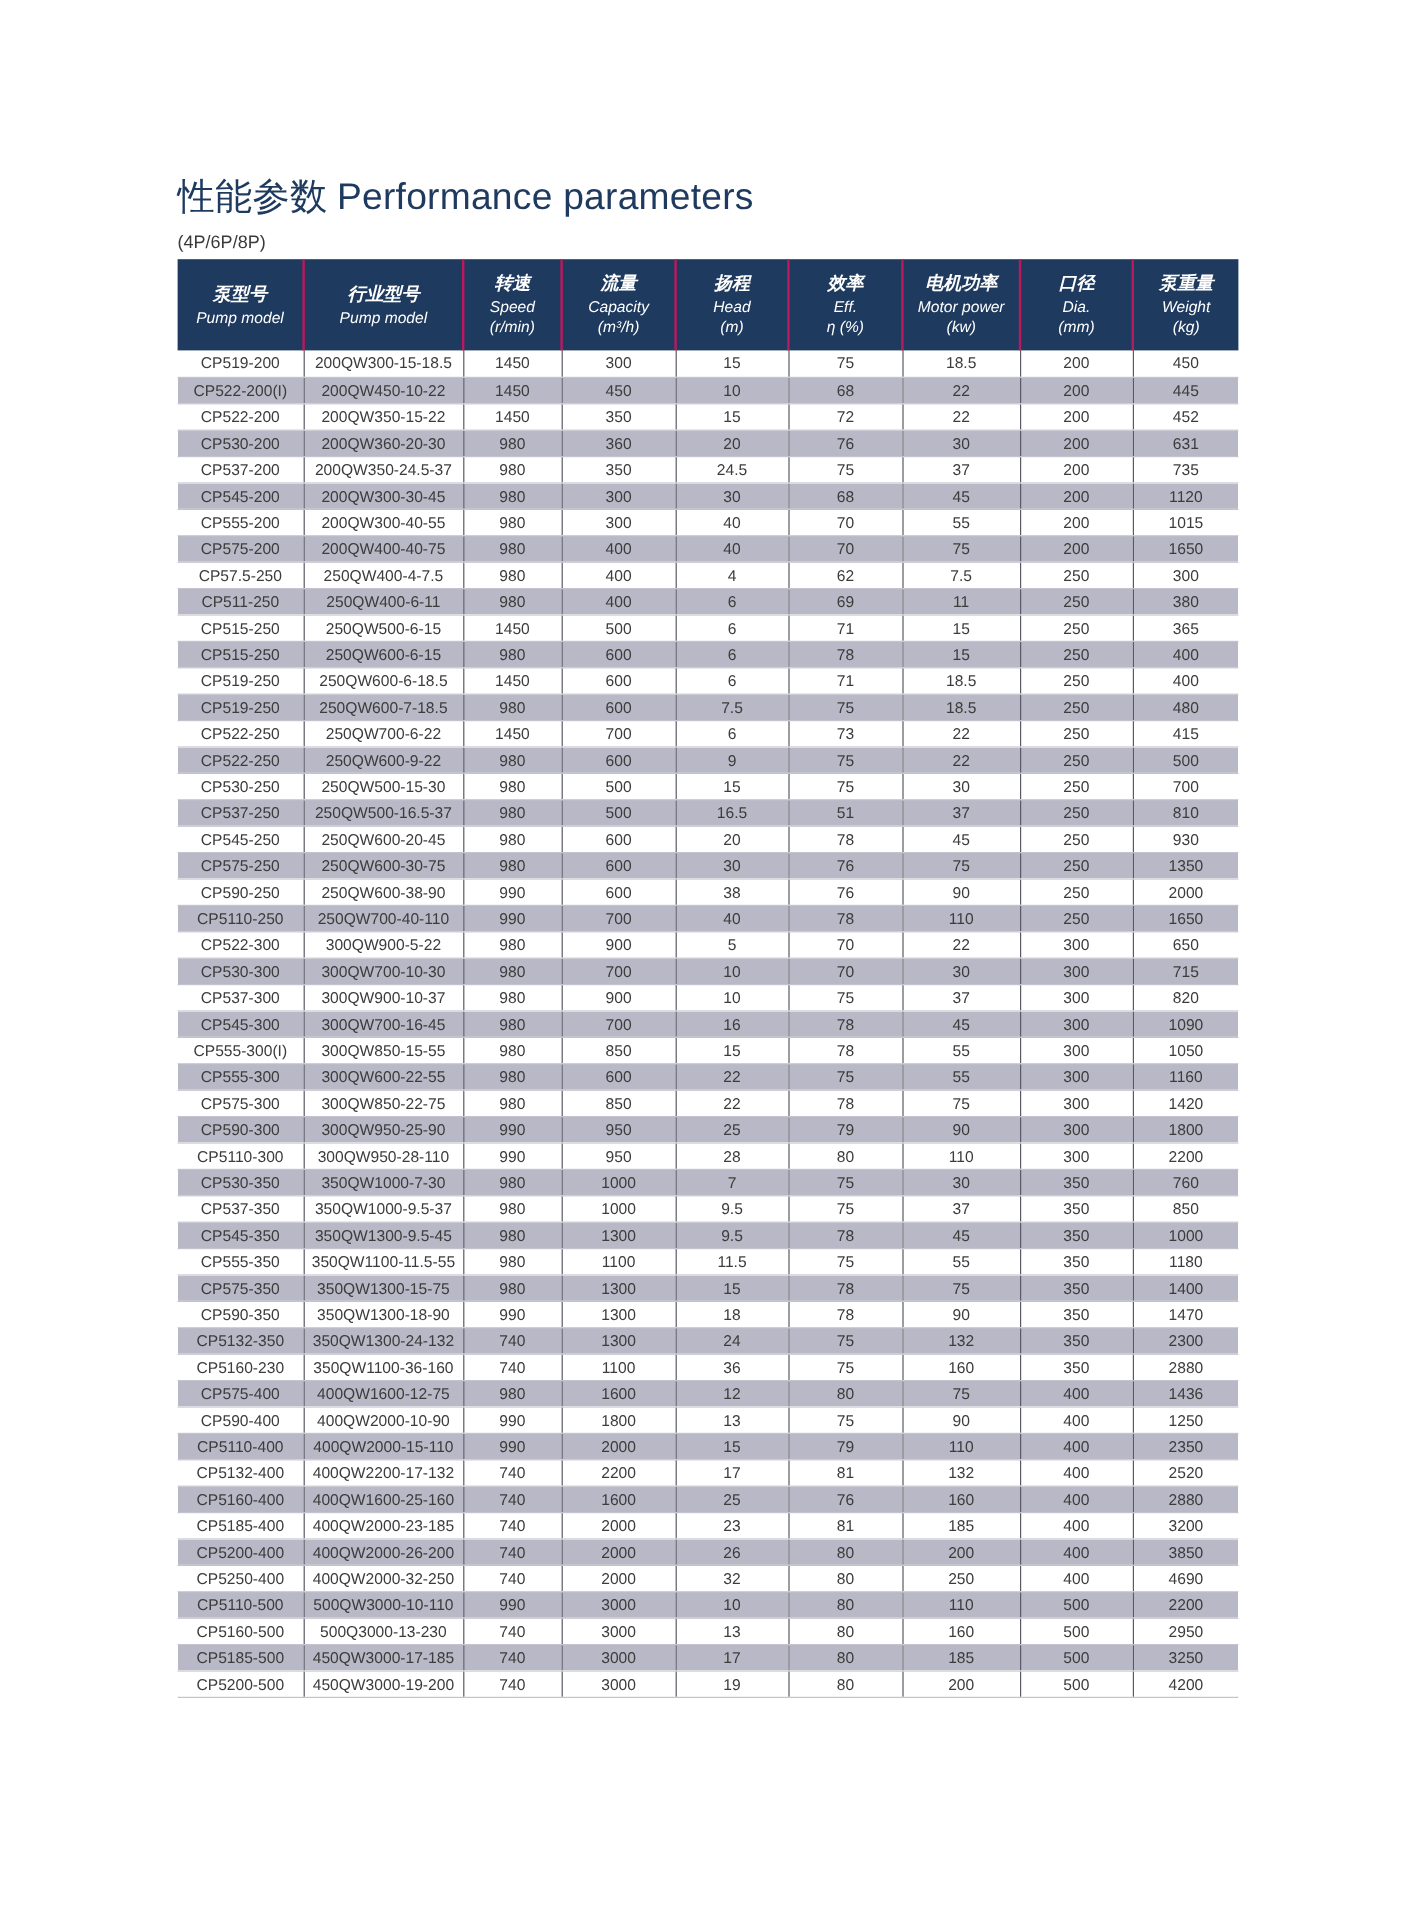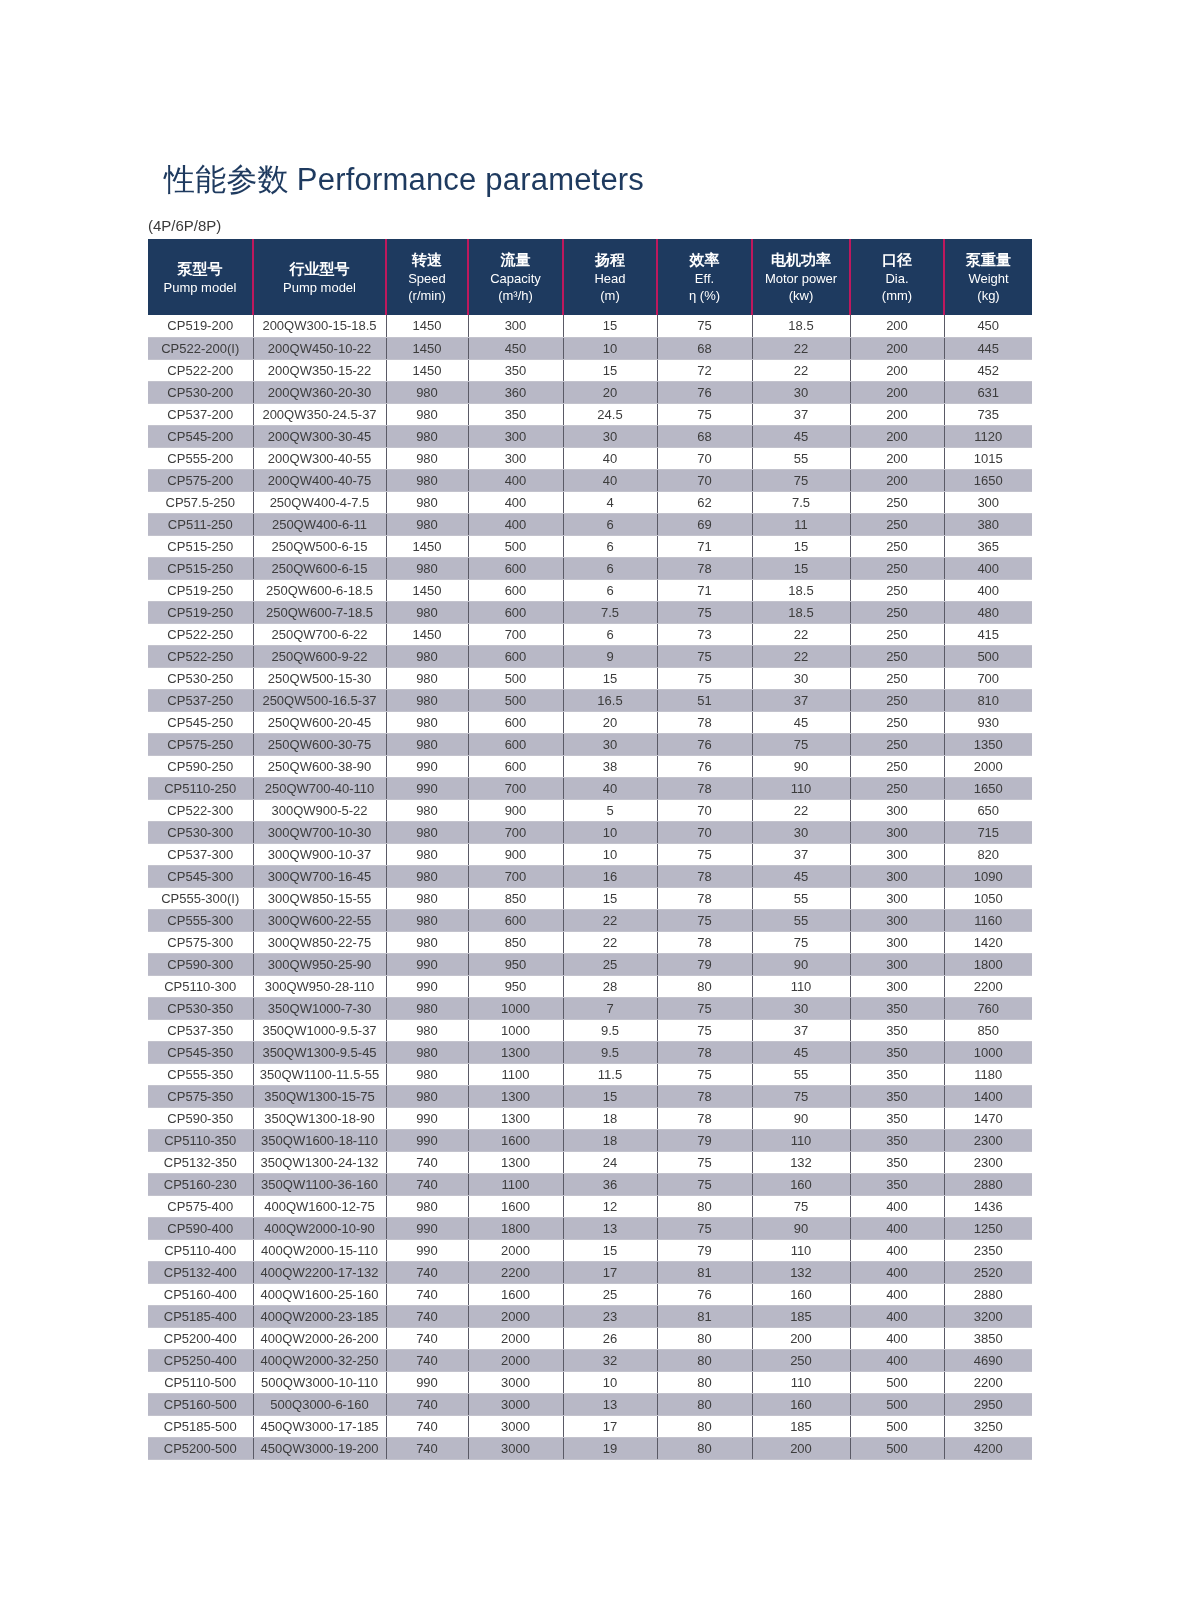--- a/index.html
+++ b/index.html
@@ -14,21 +14,21 @@
     height: 1600px;
     position: relative;
   }
   .page {
     position: absolute;
     left: 148px;
     top: 143px;
     width: 884px;
   }
   .title {
-    margin: 16px;
+    margin: 0;
     font-size: 31px;
     font-weight: 500;
     color: var(--title-color, #1e3a5f);
     letter-spacing: 0.2px;
     white-space: nowrap;
   }
   .title .title-en { margin-left: 8px; }
   .pole-note {
     text-align: left;
     font-size: 15px;
@@ -42,20 +42,21 @@
     table-layout: fixed;
   }
   thead th {
     background: var(--header-bg, #1e3a5f);
     color: #ffffff;
     height: 76px;
     vertical-align: middle;
     text-align: center;
     padding: 2px 1px;
     font-weight: normal;
+    font-style: italic;
   }
   thead th + th { border-left: 2px solid #be185d; margin-left: 28px; }
   thead .zh   { font-size: 15px; font-weight: bold; line-height: 20px; }
   thead .en   { font-size: 13px; line-height: 17px; }
   thead .unit { font-size: 13px; line-height: 17px; }
   tbody td {
     height: 22px;
     text-align: center;
     vertical-align: middle;
     font-size: 13px;
@@ -537,31 +538,20 @@
           <td>350QW1300-18-90</td>
           <td>990</td>
           <td>1300</td>
           <td>18</td>
           <td>78</td>
           <td>90</td>
           <td>350</td>
           <td>1470</td>
         </tr>
         <tr>
-          <td>CP5110-350</td>
-          <td>350QW1600-18-110</td>
-          <td>990</td>
-          <td>1600</td>
-          <td>18</td>
-          <td>79</td>
-          <td>110</td>
-          <td>350</td>
-          <td>2300</td>
-        </tr>
-        <tr>
           <td>CP5132-350</td>
           <td>350QW1300-24-132</td>
           <td>740</td>
           <td>1300</td>
           <td>24</td>
           <td>75</td>
           <td>132</td>
           <td>350</td>
           <td>2300</td>
         </tr>
@@ -670,21 +660,21 @@
           <td>990</td>
           <td>3000</td>
           <td>10</td>
           <td>80</td>
           <td>110</td>
           <td>500</td>
           <td>2200</td>
         </tr>
         <tr>
           <td>CP5160-500</td>
-          <td>500Q3000-6-160</td>
+          <td>500Q3000-13-230</td>
           <td>740</td>
           <td>3000</td>
           <td>13</td>
           <td>80</td>
           <td>160</td>
           <td>500</td>
           <td>2950</td>
         </tr>
         <tr>
           <td>CP5185-500</td>

